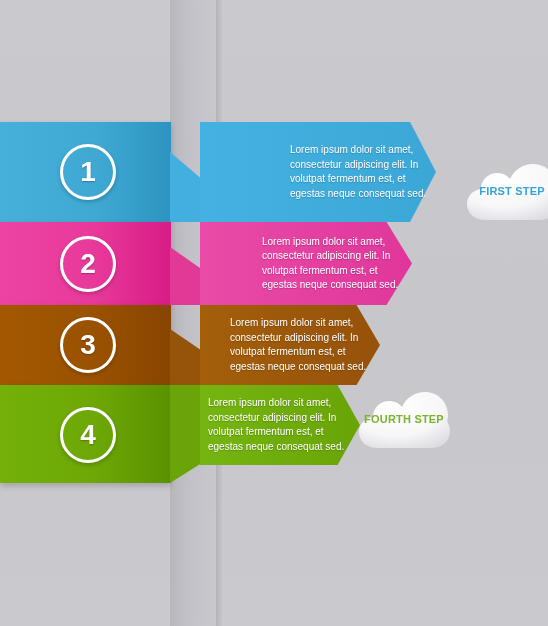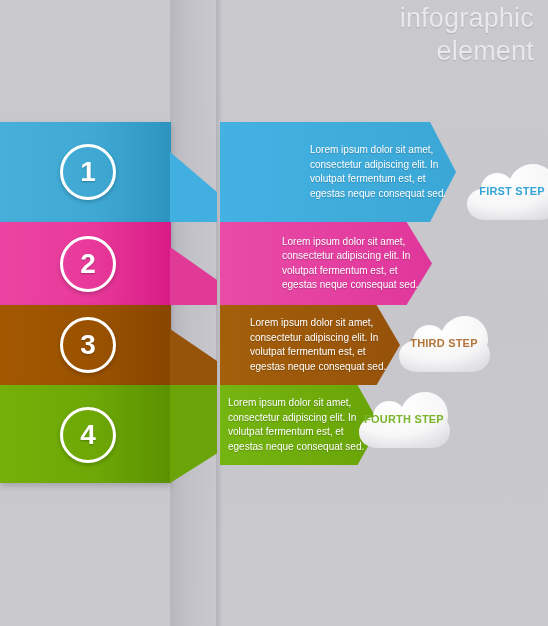--- a/index.html
+++ b/index.html
@@ -72,21 +72,21 @@
     position: absolute;
     left: 170px;
     top: 0;
     width: 47px;
     height: 100%;
   }
   
   .band .panel {
     position: absolute;
     top: 0;
-    left: 220px;
+    left: 200px;
     height: 100%;
   }
   .band .panel-inner {
     position: absolute;
     inset: 0;
   }
 
   .ptext {
     position: absolute;
     top: 50%;
@@ -138,22 +138,20 @@
     letter-spacing: 0.2px;
     font-family: "Liberation Sans Narrow", "Liberation Sans", sans-serif;
     transform-origin: center;
   }
 </style>
 </head>
 <body>
 
 <div id="stage">
 
-  <div id="title">infographic
-element</div>
 
   <div id="vstrip"></div>
   <div id="vstrip-shadow"></div>
 
   <div class="band" style="top:122px;height:100px;">
     <div class="left" style="background:linear-gradient(90deg,#46b0da 0%, #3fa9d4 55%, #2d94c0 100%);
                 box-shadow: 0 3px 6px rgba(0,0,0,0.18);"></div>
     <div class="fold" style="background:#41b0e0;
                 clip-path: polygon(0% 30%, 100% 70%, 100% 100%, 0% 100%);"></div>
     <div class="panel" style="width:236px;">
@@ -225,35 +223,20 @@
         </radialGradient>
       </defs>
       <path fill="url(#cg1)" d="M22,62 C10,62 3,55 3,46 C3,38 9,32 17,31 C17,22 24,15 33,15
         C38,15 43,17 46,21 C50,12 59,6 69,6 C82,6 92,16 92,29 C92,31 92,33 91,35
         C93,38 94,42 94,45 C94,55 86,62 75,62 Z"></path>
     </svg>
     <div class="clabel" style="color:#35a4d8;">FIRST STEP</div>
   </div>
 
 
-  <div class="cloud" style="left:396px; top:310px;">
-    <svg viewBox="0 0 96 66">
-      <defs>
-        <radialGradient id="cg3" cx="40%" cy="25%" r="85%">
-          <stop offset="0%" stop-color="#ffffff"></stop>
-          <stop offset="62%" stop-color="#f7f7f8"></stop>
-          <stop offset="100%" stop-color="#dcdce1"></stop>
-        </radialGradient>
-      </defs>
-      <path fill="url(#cg3)" d="M22,62 C10,62 3,55 3,46 C3,38 9,32 17,31 C17,22 24,15 33,15
-        C38,15 43,17 46,21 C50,12 59,6 69,6 C82,6 92,16 92,29 C92,31 92,33 91,35
-        C93,38 94,42 94,45 C94,55 86,62 75,62 Z"></path>
-    </svg>
-    <div class="clabel" style="color:#b5743a;">THIRD STEP</div>
-  </div>
 
   <div class="cloud" style="left:356px; top:386px;">
     <svg viewBox="0 0 96 66">
       <defs>
         <radialGradient id="cg4" cx="40%" cy="25%" r="85%">
           <stop offset="0%" stop-color="#ffffff"></stop>
           <stop offset="62%" stop-color="#f7f7f8"></stop>
           <stop offset="100%" stop-color="#dcdce1"></stop>
         </radialGradient>
       </defs>

